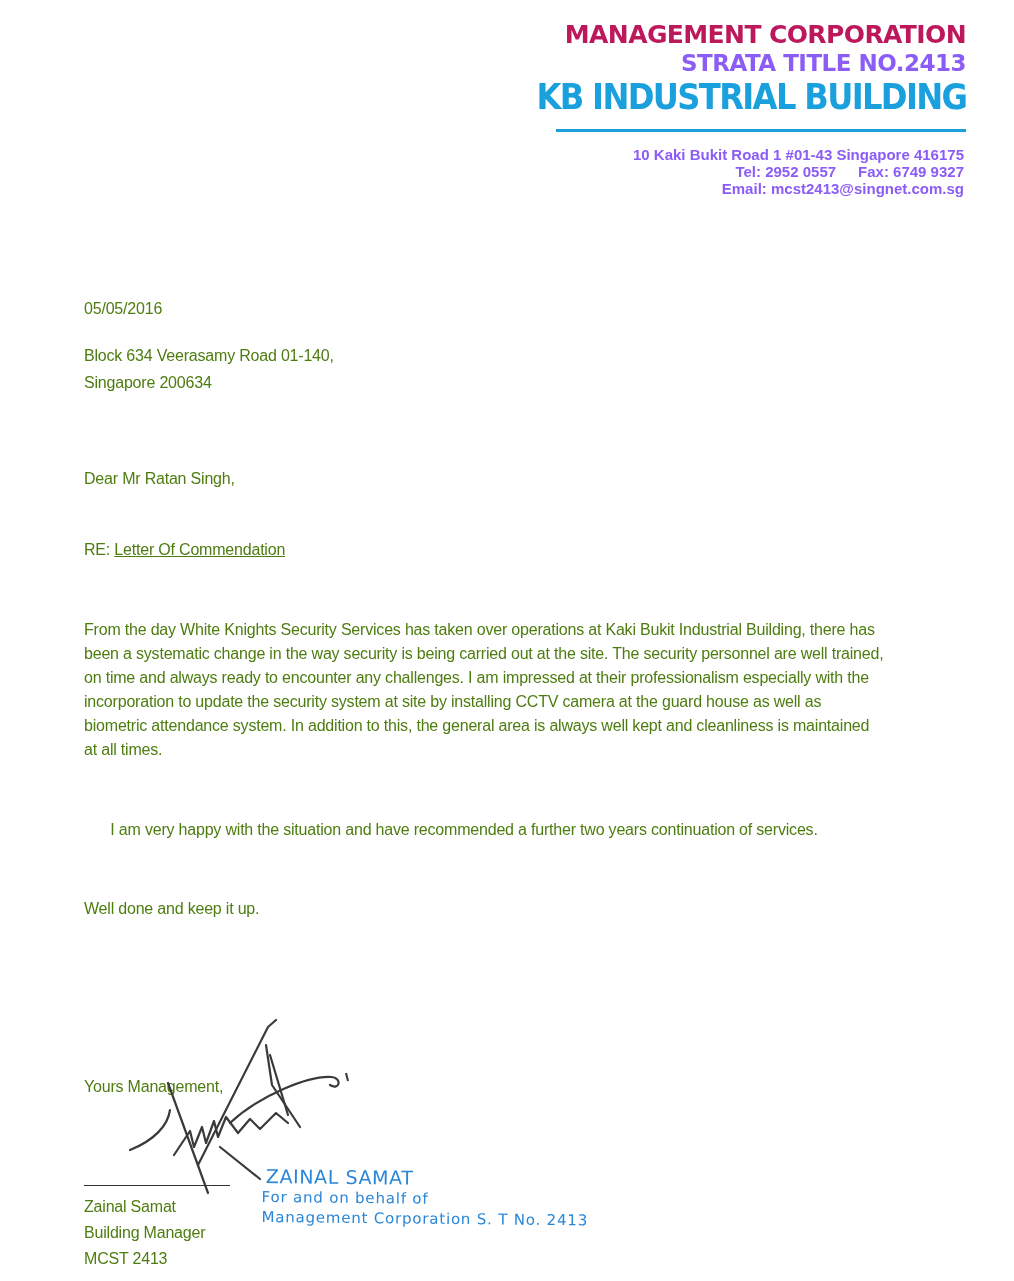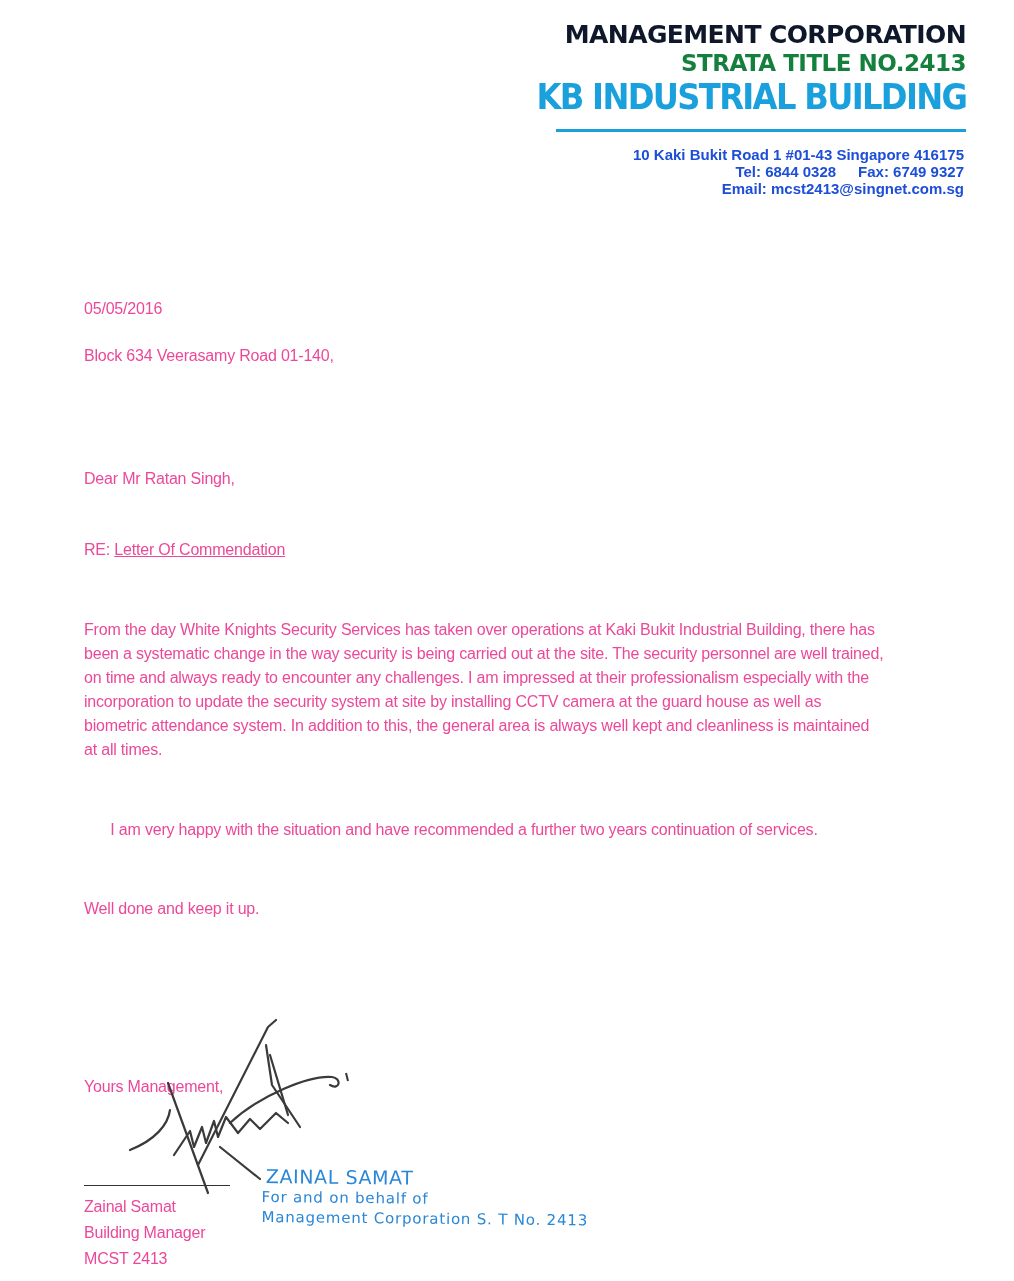--- a/index.html
+++ b/index.html
@@ -17,29 +17,29 @@
     }
     .letterhead {
       position: absolute;
       right: 48px;
       top: 20px;
       text-align: right;
     }
     .lh-line1 {
       font-family: "DejaVu Sans", sans-serif;
       font-weight: bold;
-      color: #0f172a;
+      color: #be185d;
       font-size: 25px;
       letter-spacing: -0.6px;
       line-height: 30px;
     }
     .lh-line2 {
       font-family: "DejaVu Sans", sans-serif;
       font-weight: bold;
-      color: #15803d;
+      color: #8b5cf6;
       font-size: 23px;
       letter-spacing: -0.5px;
       line-height: 27px;
     }
     .lh-line3 {
       font-family: "DejaVu Sans", sans-serif;
       font-weight: bold;
       color: #1aa0dc;
       font-size: 35px;
       letter-spacing: -1.8px;
@@ -57,29 +57,29 @@
     }
     .contact {
       position: absolute;
       right: 50px;
       top: 146px;
       text-align: right;
       font-family: "Liberation Sans", sans-serif;
       font-weight: bold;
       font-size: 15px;
       line-height: 17px;
-      color: #1d4ed8;
+      color: #8b5cf6;
     }
     .contact .fax { margin-left: 22px; }
     .body-text {
       position: absolute;
       left: 84px;
       font-family: "Liberation Sans", sans-serif;
       font-size: 16px;
-      color: #ec4899;
+      color: #4d7c0f;
       letter-spacing: -0.2px;
     }
     .date { top: 300px; }
     .addr { top: 343px; line-height: 26.5px; }
     .salutation { top: 470px; }
     .re { top: 541px; }
     .re .subject { text-decoration: underline; }
     .para1 {
       top: 618px;
       width: 800px;
@@ -140,29 +140,30 @@
 <div class="letterhead">
   <div class="lh-line1">MANAGEMENT CORPORATION</div>
   <div class="lh-line2">STRATA TITLE NO.2413</div>
   <div class="lh-line3">KB INDUSTRIAL BUILDING</div>
 </div>
 <div class="lh-rule"></div>
 
 <div class="contact">
   <div>10 Kaki Bukit Road 1  #01-43  Singapore 416175</div>
   <div>
-    <span>Tel: 6844 0328</span><span class="fax">Fax: 6749 9327</span>
+    <span>Tel: 2952 0557</span><span class="fax">Fax: 6749 9327</span>
   </div>
   <div>Email: mcst2413@singnet.com.sg</div>
 </div>
 
 <div class="body-text date">05/05/2016</div>
 
 <div class="body-text addr">
   <div>Block 634 Veerasamy Road 01-140,</div>
+  <div>Singapore 200634</div>
 </div>
 
 <div class="body-text salutation">Dear Mr Ratan Singh,</div>
 
 <div class="body-text re">
   <span>RE: </span><span class="subject">Letter Of Commendation</span>
 </div>
 
 <p class="body-text para1">From the day White Knights Security Services has taken over operations at Kaki Bukit Industrial Building, there has been a systematic change in the way security is being carried out at the site. The security personnel are well trained, on time and always ready to encounter any challenges. I am impressed at their professionalism especially with the incorporation to update the security system at site by installing CCTV camera at the guard house as well as biometric attendance system. In addition to this, the general area is always well kept and cleanliness is maintained at all times.</p>
 <p class="body-text para2">I am very happy with the situation and have recommended a further two years continuation of services.</p>

